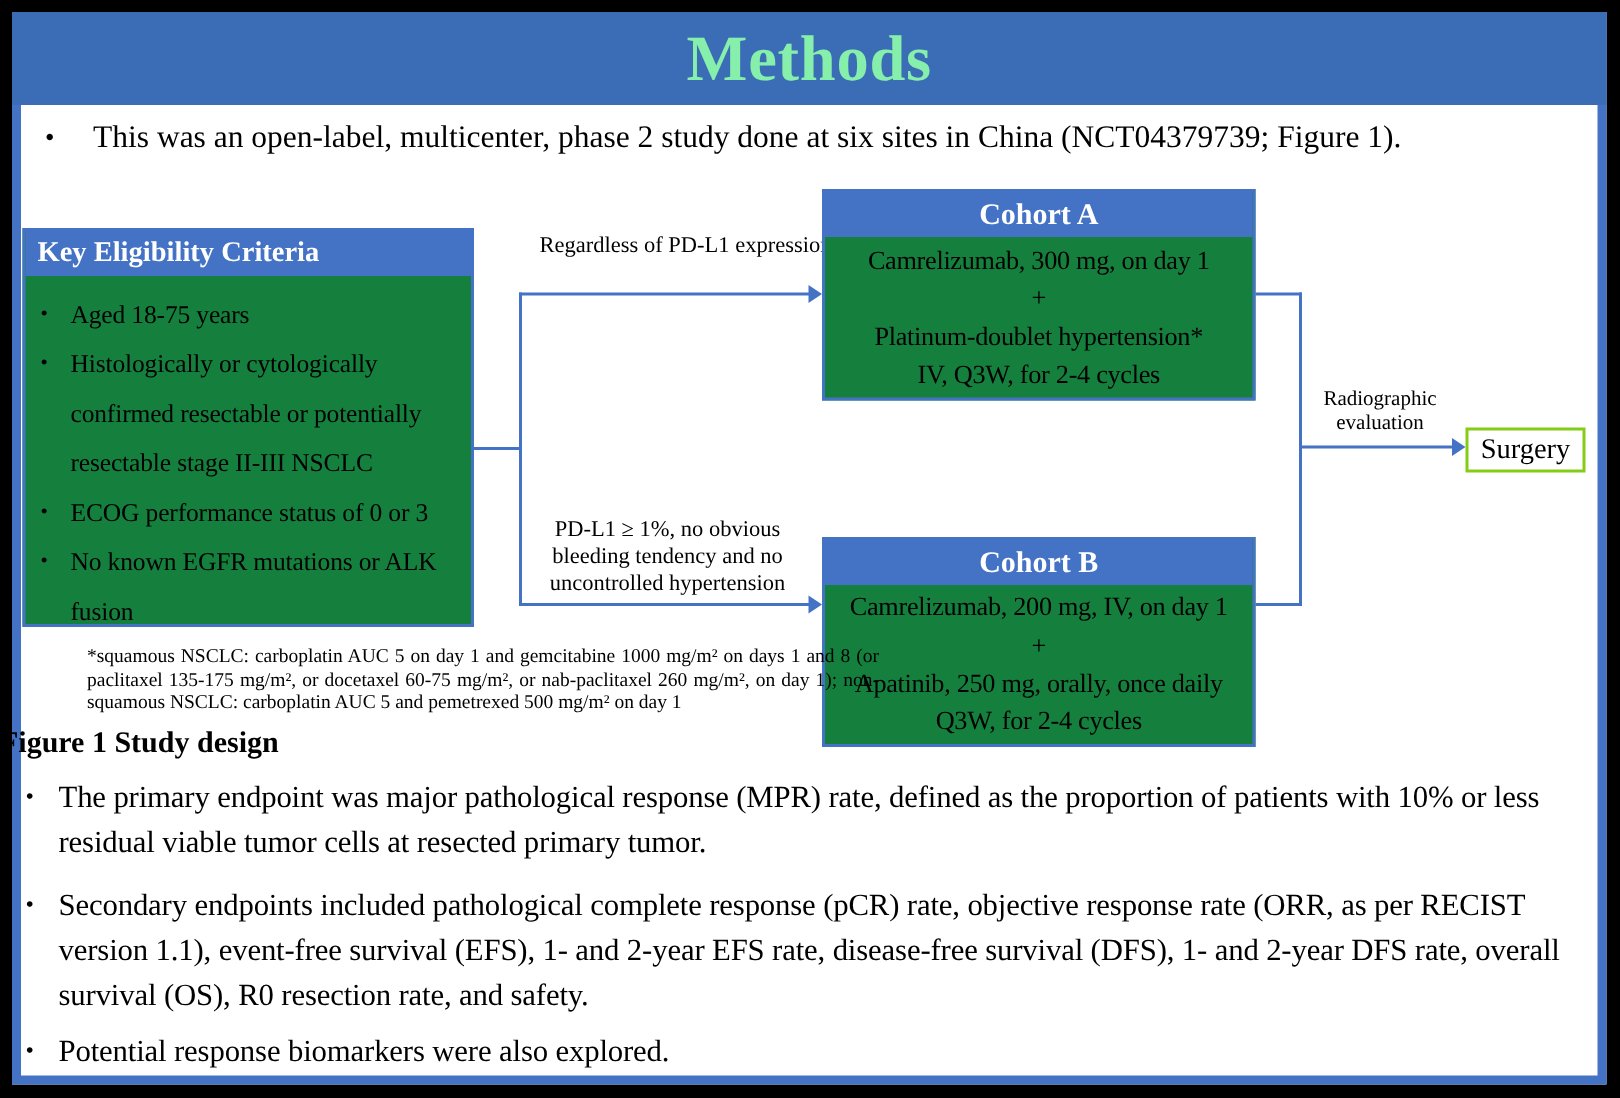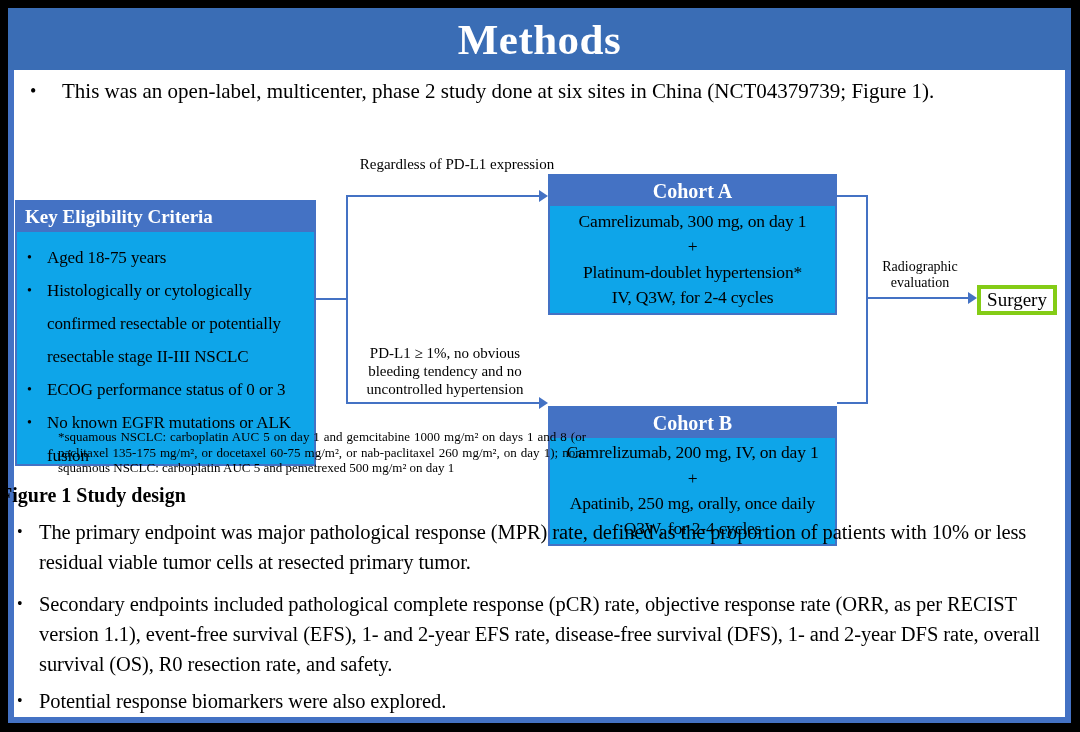--- a/index.html
+++ b/index.html
@@ -9,35 +9,35 @@
     color:#000; overflow:hidden;
   }
   .slide {
     position:absolute; left:8px; top:8px; width:1063px; height:715px;
     background:#fff; border:6px solid #4472C4; box-sizing:border-box;
   }
   .titlebar {
     position:absolute; left:8px; top:8px; width:1063px; height:62px;
     background:#3A6DB5; display:flex; align-items:center; justify-content:center;
   }
-  .title-text { color:#ffffff; font-size:43px; font-weight:bold; letter-spacing:0.5px; }
+  .title-text { color:#86efac; font-size:43px; font-weight:bold; letter-spacing:0.5px; }
 
   .bullet-row { position:absolute; display:flex; align-items:flex-start; }
   .bullet-dot { flex:none; font-size:18px; line-height:26px; }
   .intro-row { left:30px; top:78px; width:1020px; font-size:21px; line-height:27px; }
   .intro-row .bullet-dot { width:32px; line-height:27px; }
 
   .lb { left:17px; width:1030px; font-size:20.5px; line-height:30px; letter-spacing:-0.1px; }
   .lb .bullet-dot { width:22px; font-size:16px; line-height:30px; }
   .lb .bullet-text { width:1005px; }
   .lb1 { top:517px; }
   .lb2 { top:589px; }
   .lb3 { top:686px; }
 
-  .fig-box { position:absolute; background:#0ea5e9; border:2px solid #4472C4; box-sizing:border-box;margin-top:48px; }
+  .fig-box { position:absolute; background:#15803d; border:2px solid #4472C4; box-sizing:border-box; }
   .fig-head {
     background:#4472C4; color:#fff; font-weight:bold;
     display:flex; align-items:center; box-sizing:border-box;
   }
 
   .elig { left:15px; top:152px; width:301px; height:266px; }
   .elig .fig-head { height:30px; font-size:19px; padding-left:8px; }
   .elig ul { margin:0; padding:9px 2px 0 6px; list-style:none; }
   .elig li {
     position:relative; padding-left:24px; font-size:17px; line-height:33px;
@@ -51,21 +51,21 @@
   .cohort .fig-head { height:30px; font-size:20px; justify-content:center; }
   .cohort-body {
     display:flex; flex-direction:column; justify-content:space-around;
     height:calc(100% - 30px); text-align:center;
     font-size:17.5px; letter-spacing:-0.2px; padding:2px 0 3px 0; box-sizing:border-box;
   }
   .cohort-body .cline { line-height:1.05; }
 
   .surgery-box {
     position:absolute; left:977px; top:285px; width:80px; height:30px;
-    border:4px solid #84cc16; box-sizing:border-box;
+    border:2px solid #84cc16; box-sizing:border-box;
     display:flex; align-items:center; justify-content:center; font-size:19px; background:#fff;
   }
 
   .flabel { position:absolute; text-align:center; font-size:15px; line-height:18px; }
   .flabel-top { left:357px; top:155px; width:200px; }
   .flabel-bottom { left:345px; top:344px; width:200px; }
   .flabel-radio { left:870px; top:259px; width:100px; font-size:14px; line-height:16px; }
 
   .hline, .vline { position:absolute; background:#4472C4; }
   .arrow-right {

